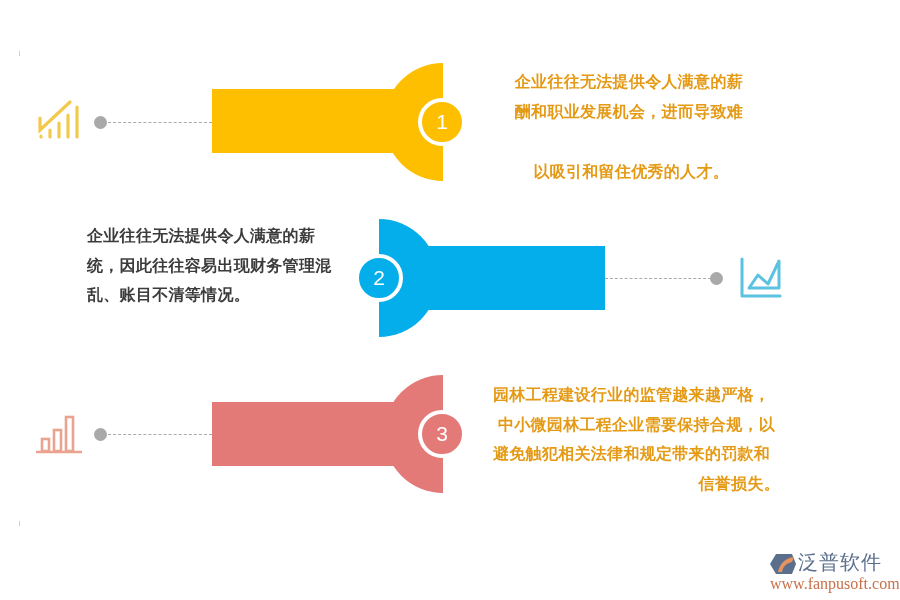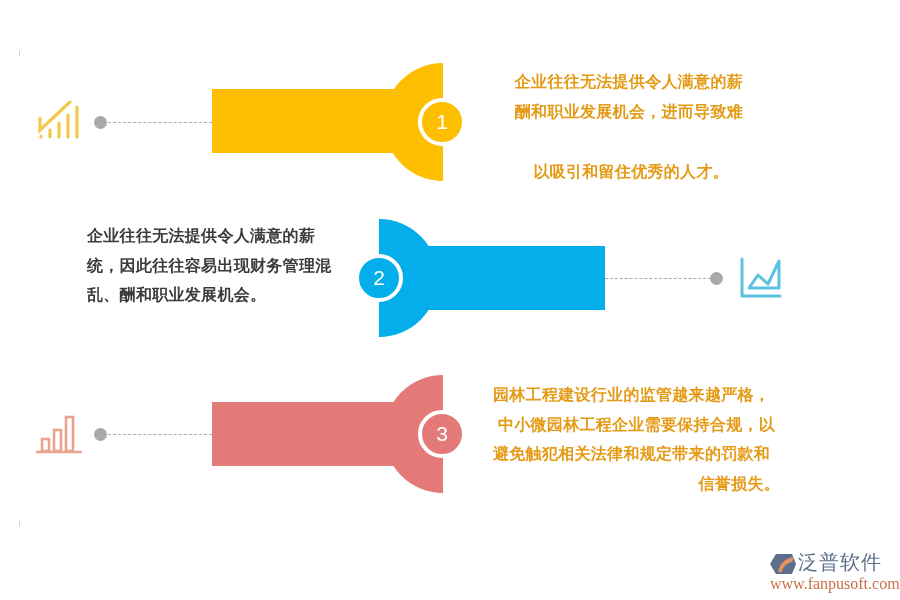--- a/index.html
+++ b/index.html
@@ -52,21 +52,21 @@
     <span class="line">企业往往无法提供令人满意的薪</span>
     <span class="line">酬和职业发展机会，进而导致难</span>
     <span class="line" style="padding-right:14px;margin-top:31px;">以吸引和留住优秀的人才。</span>
   </div>
 </div>
 
 <div>
   <div class="desc dark" style="left:87px; top:221px;">
     <span class="line">企业往往无法提供令人满意的薪</span>
     <span class="line">统，因此往往容易出现财务管理混</span>
-    <span class="line">乱、酬和职业发展机会。</span>
+    <span class="line">乱、账目不清等情况。</span>
   </div>
   <div class="half" style="left:379px; top:219px; border-radius:0 59px 59px 0; background:#04AEEA;"></div>
   <div class="rect" style="left:425px; top:246px; width:180px; height:64px; background:#04AEEA;"></div>
   <div class="numcircle" style="left:355px; top:254px; background:#04AEEA;">
     <span>2</span>
   </div>
   <div class="dash" style="left:605px; top:278px; width:106px;"></div>
   <div class="dot" style="left:710px; top:272px;"></div>
   <svg class="abs" style="left:739px; top:257px;" width="44" height="42" viewBox="0 0 44 42">
     <g stroke="#5BC2DF" stroke-width="3" fill="none" stroke-linejoin="round" stroke-linecap="round">

